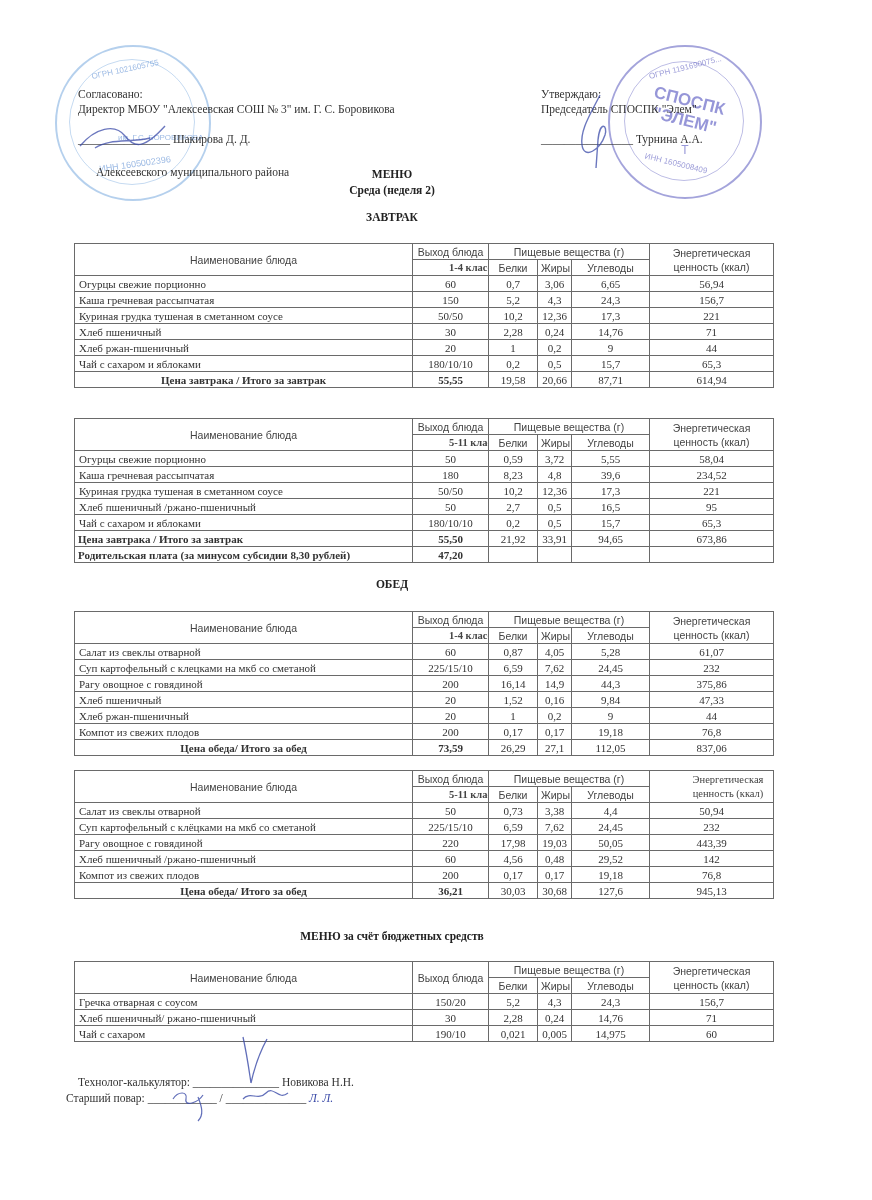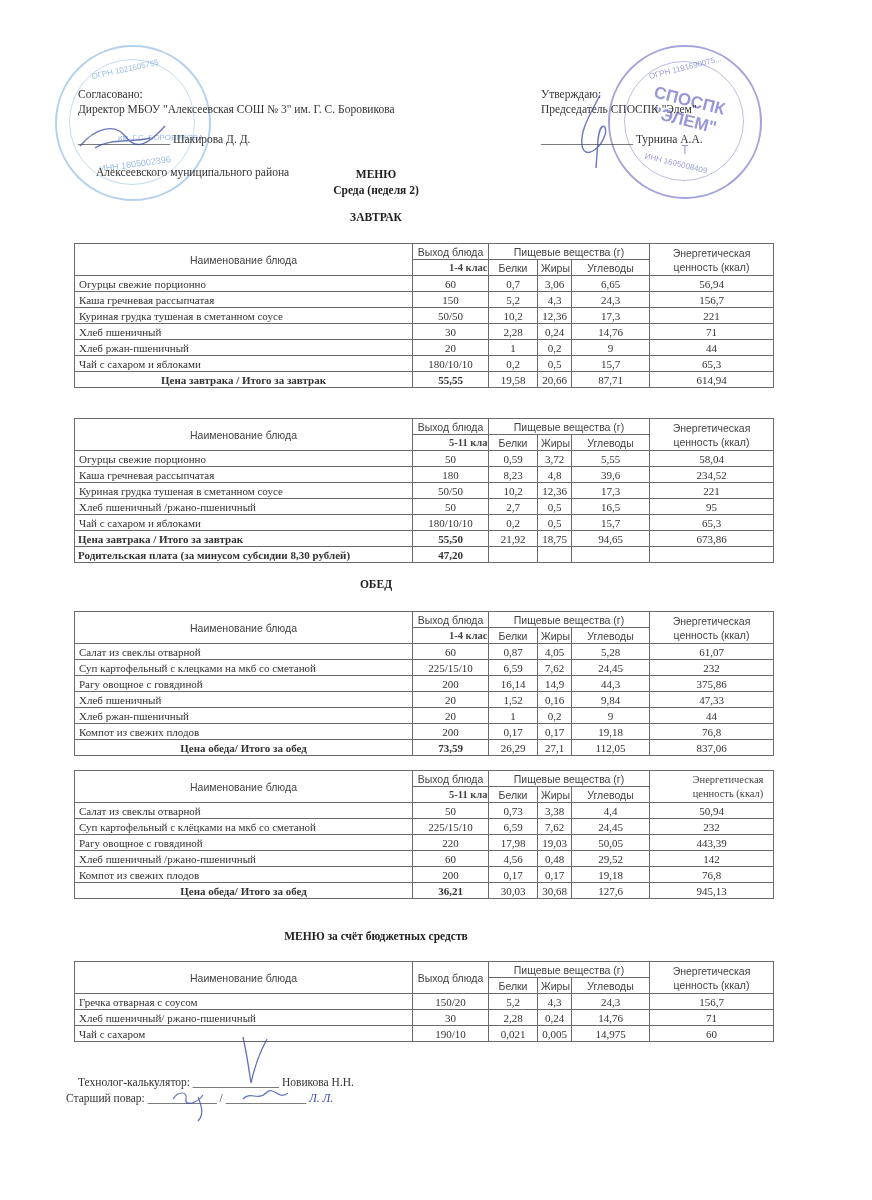--- a/index.html
+++ b/index.html
@@ -2,21 +2,21 @@
 <html><head>
 <meta charset="utf-8">
 <style>
   html, body { margin:0; padding:0; }
   body {
     width:872px; height:1200px; background:#ffffff; position:relative; overflow:hidden;
     font-family:"Liberation Serif", "DejaVu Serif", serif; color:#2a2a2a;
   }
   .abs { position:absolute; }
   .hdr-line { font-size:11.5px; line-height:15px; white-space:nowrap; color:#333; }
-  .center-title { position:absolute; left:0; width:752px; text-align:center; font-size:11.5px; white-space:nowrap; color:#222; }
+  .center-title { position:absolute; left:16px; width:752px; text-align:center; font-size:11.5px; white-space:nowrap; color:#222; }
   .bold { font-weight:bold; }
 
   table.menu {
     position:absolute; left:74px; width:699px; border-collapse:collapse;
     font-size:11px; color:#333; table-layout:fixed;
     font-family:"Liberation Serif", "DejaVu Serif", serif;
   }
   table.menu td, table.menu th {
     border:1px solid #6a6a6a; padding:0 3px; height:15px; line-height:14px;
     font-weight:normal; white-space:nowrap; overflow:hidden;
@@ -228,21 +228,21 @@
         <td class="num">180/10/10</td>
         <td class="num">0,2</td>
         <td class="num">0,5</td>
         <td class="num">15,7</td>
         <td class="num">65,3</td>
       </tr>
   <tr class="total">
         <td class="name-l">Цена завтрака / Итого за завтрак</td>
         <td class="num b">55,50</td>
         <td class="num">21,92</td>
-        <td class="num">18,75</td>
+        <td class="num">33,91</td>
         <td class="num">94,65</td>
         <td class="num">673,86</td>
       </tr>
   <tr class="total">
         <td class="name-l">Родительская плата (за минусом субсидии 8,30 рублей)</td>
         <td class="num b">47,20</td>
         <td></td>
         <td></td>
         <td></td>
         <td></td>

